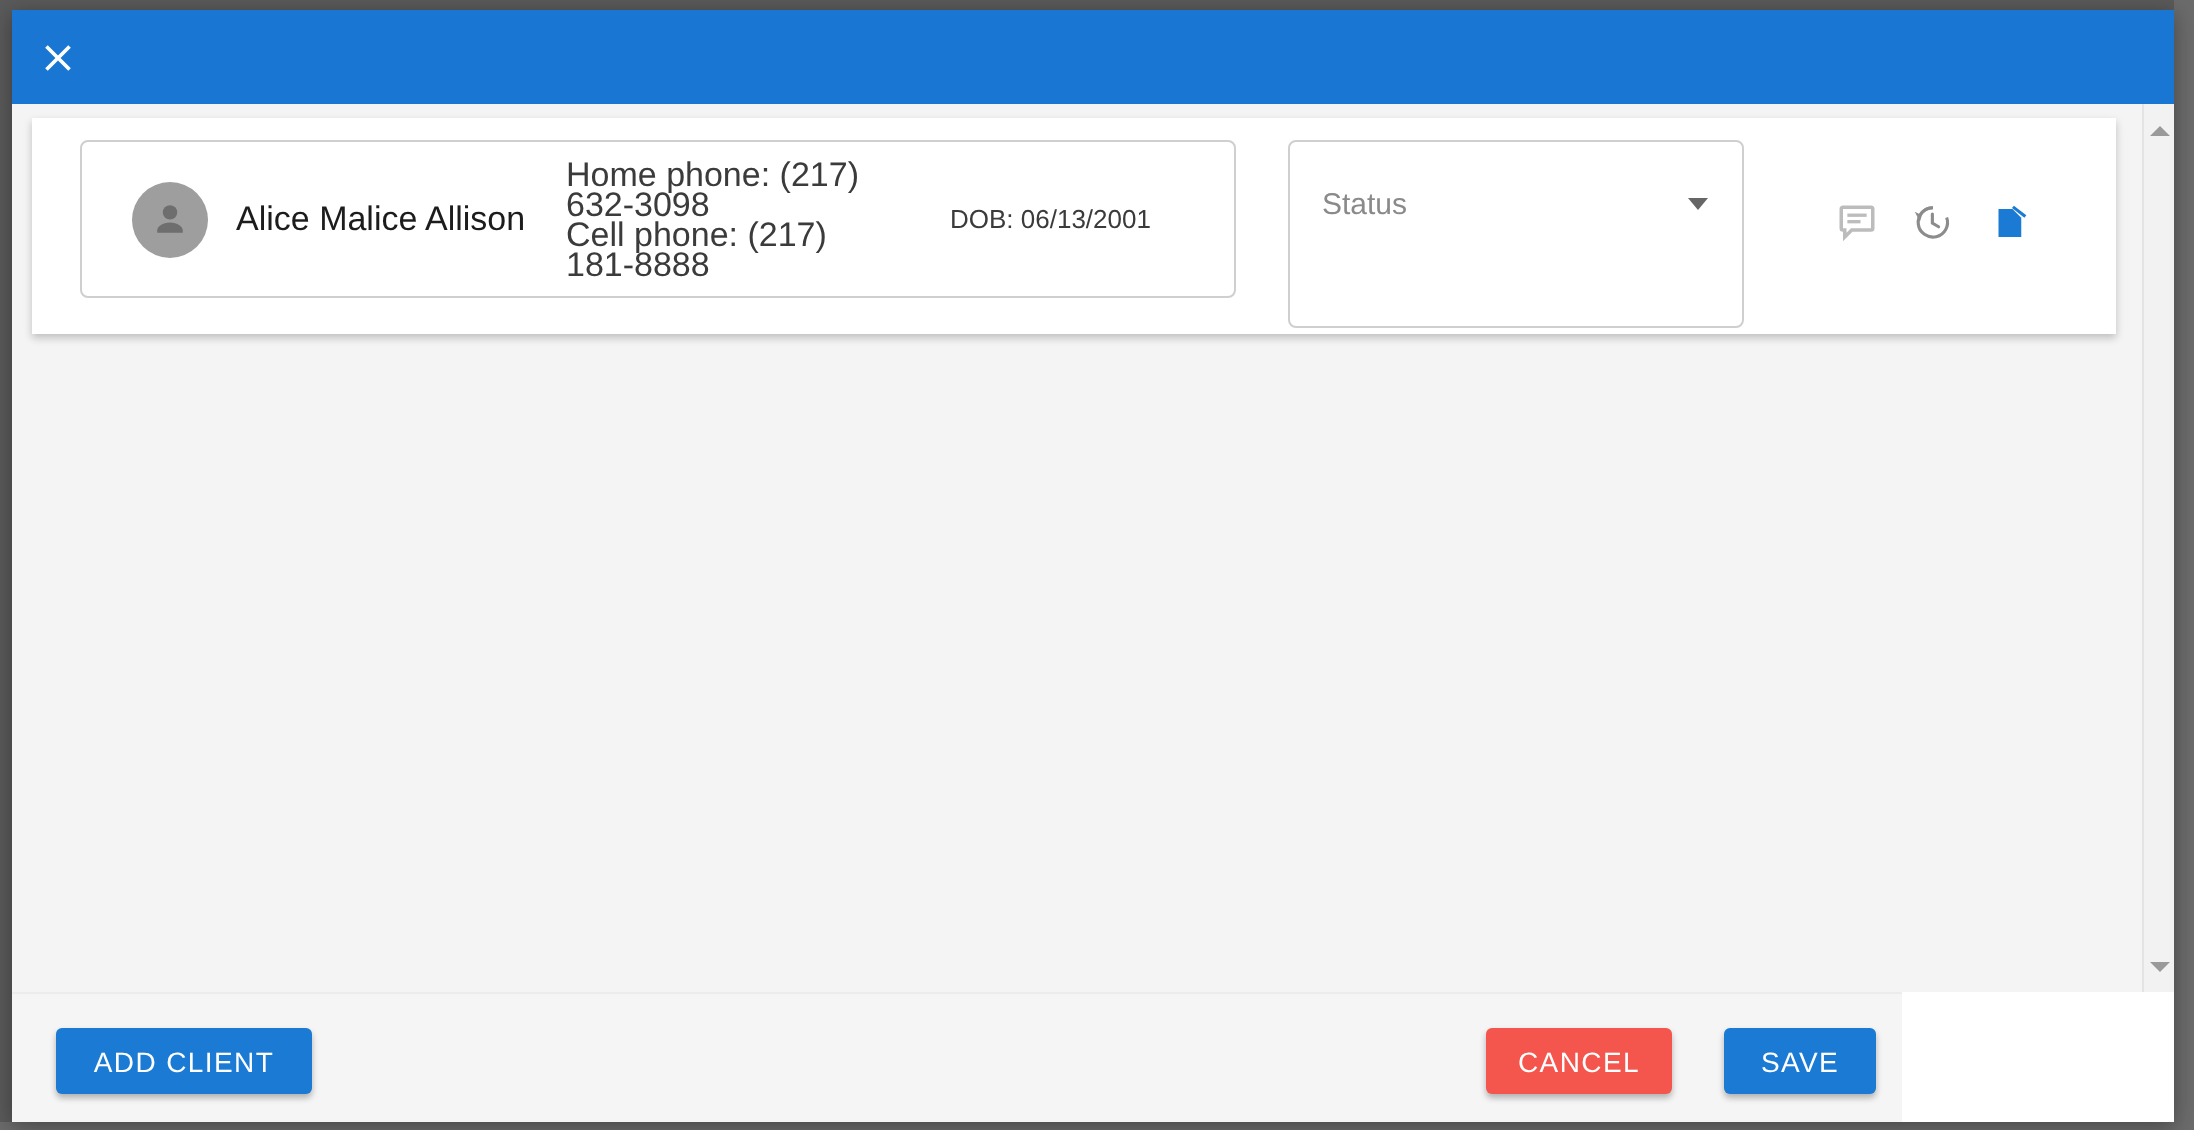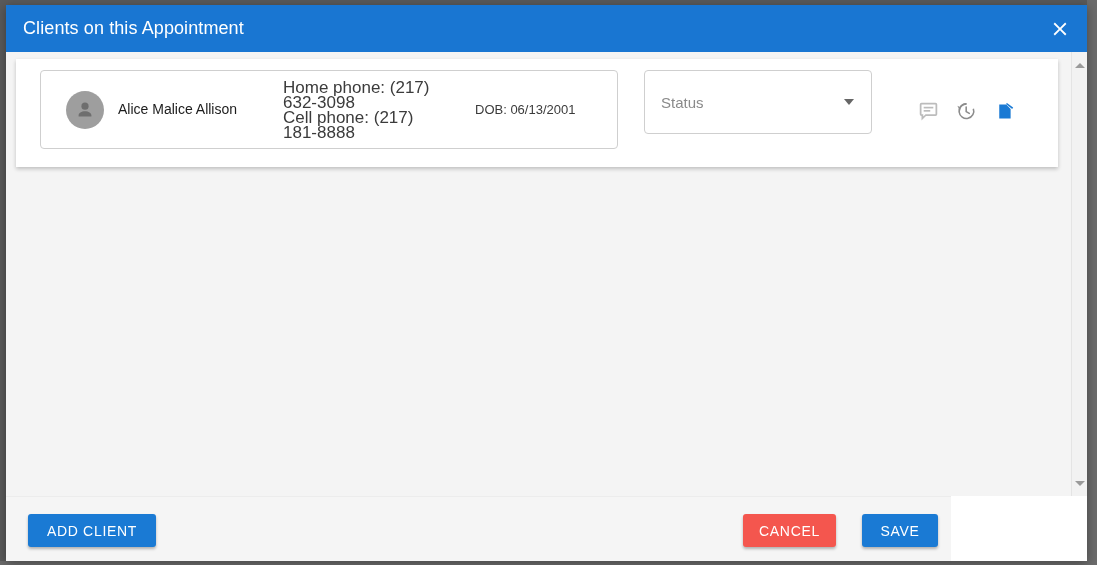--- a/index.html
+++ b/index.html
@@ -137,21 +137,21 @@
     background: #9e9e9e;
     margin-left: 25px;
     flex: none;
     display: flex;
     align-items: center;
     justify-content: center;
   }
   #client-name {
     margin-left: 14px;
     width: 165px;
-    font-size: 14px;
+    font-size: 17px;
     color: #1c1c1c;
     line-height: 25px;
   }
   #client-contact {
     width: 160px;
     font-size: 17px;
     color: #3b3b3b;
     line-height: 15px;
   }
   #client-dob {
@@ -160,21 +160,21 @@
     color: #3b3b3b;
     white-space: nowrap;
   }
 
   
   #status-select {
     position: absolute;
     left: 628px;
     top: 11px;
     width: 228px;
-    height: 64px;
+    height: 94px;
     border: 1px solid #cfcfcf;
     border-radius: 4px;
     background: #ffffff;
     box-sizing: border-box;
   }
   #status-value {
     position: absolute;
     left: 16px;
     top: 23px;
     font-size: 15px;
@@ -299,21 +299,20 @@
 
 <div id="window-chrome">
   <div id="chrome-top-edge"></div>
   <div id="chrome-left-edge"></div>
   <div id="chrome-right-edge"></div>
   <div id="chrome-bottom-edge"></div>
 
   <div id="modal">
 
     <div id="modal-header">
-      <div id="modal-title">Clients on this Appointment</div>
       <div id="close-button">
         <svg width="22" height="22" viewBox="0 0 24 24">
           <path d="M19 6.41 17.59 5 12 10.59 6.41 5 5 6.41 10.59 12 5 17.59 6.41 19 12 13.41 17.59 19 19 17.59 13.41 12z" fill="#ffffff"></path>
         </svg>
       </div>
     </div>
 
     <div id="modal-body">
 
       <div id="client-list-panel">

